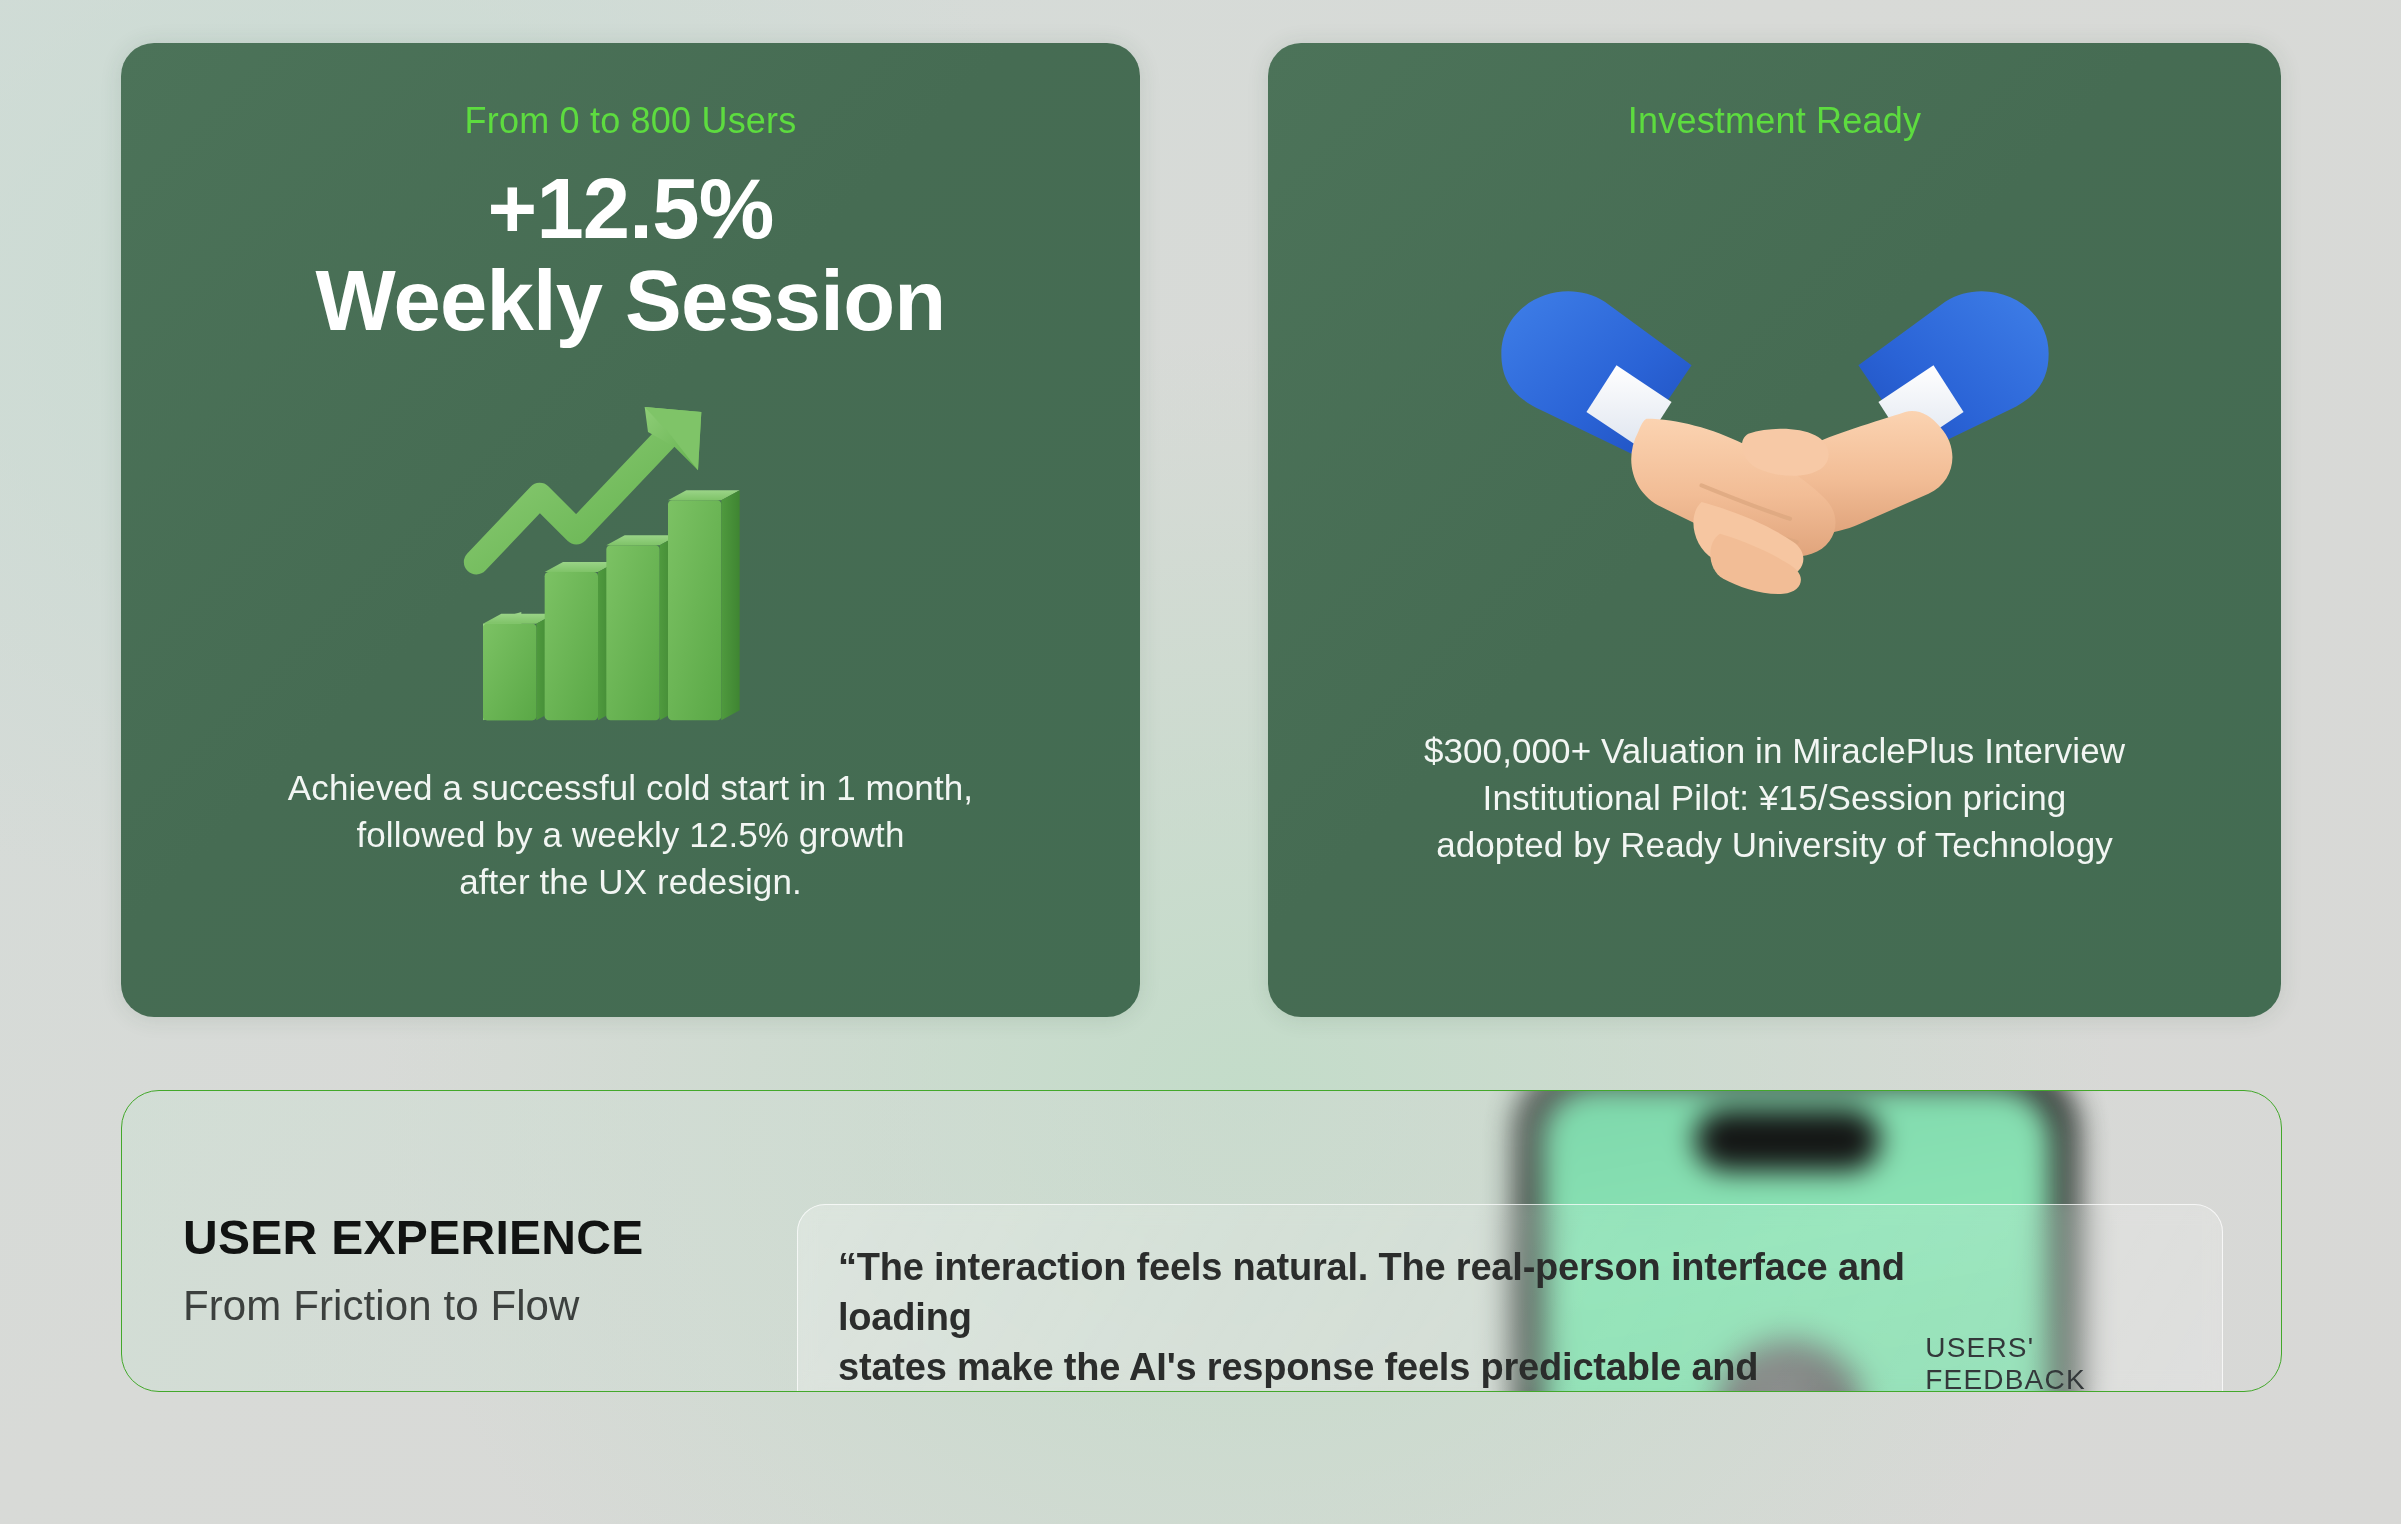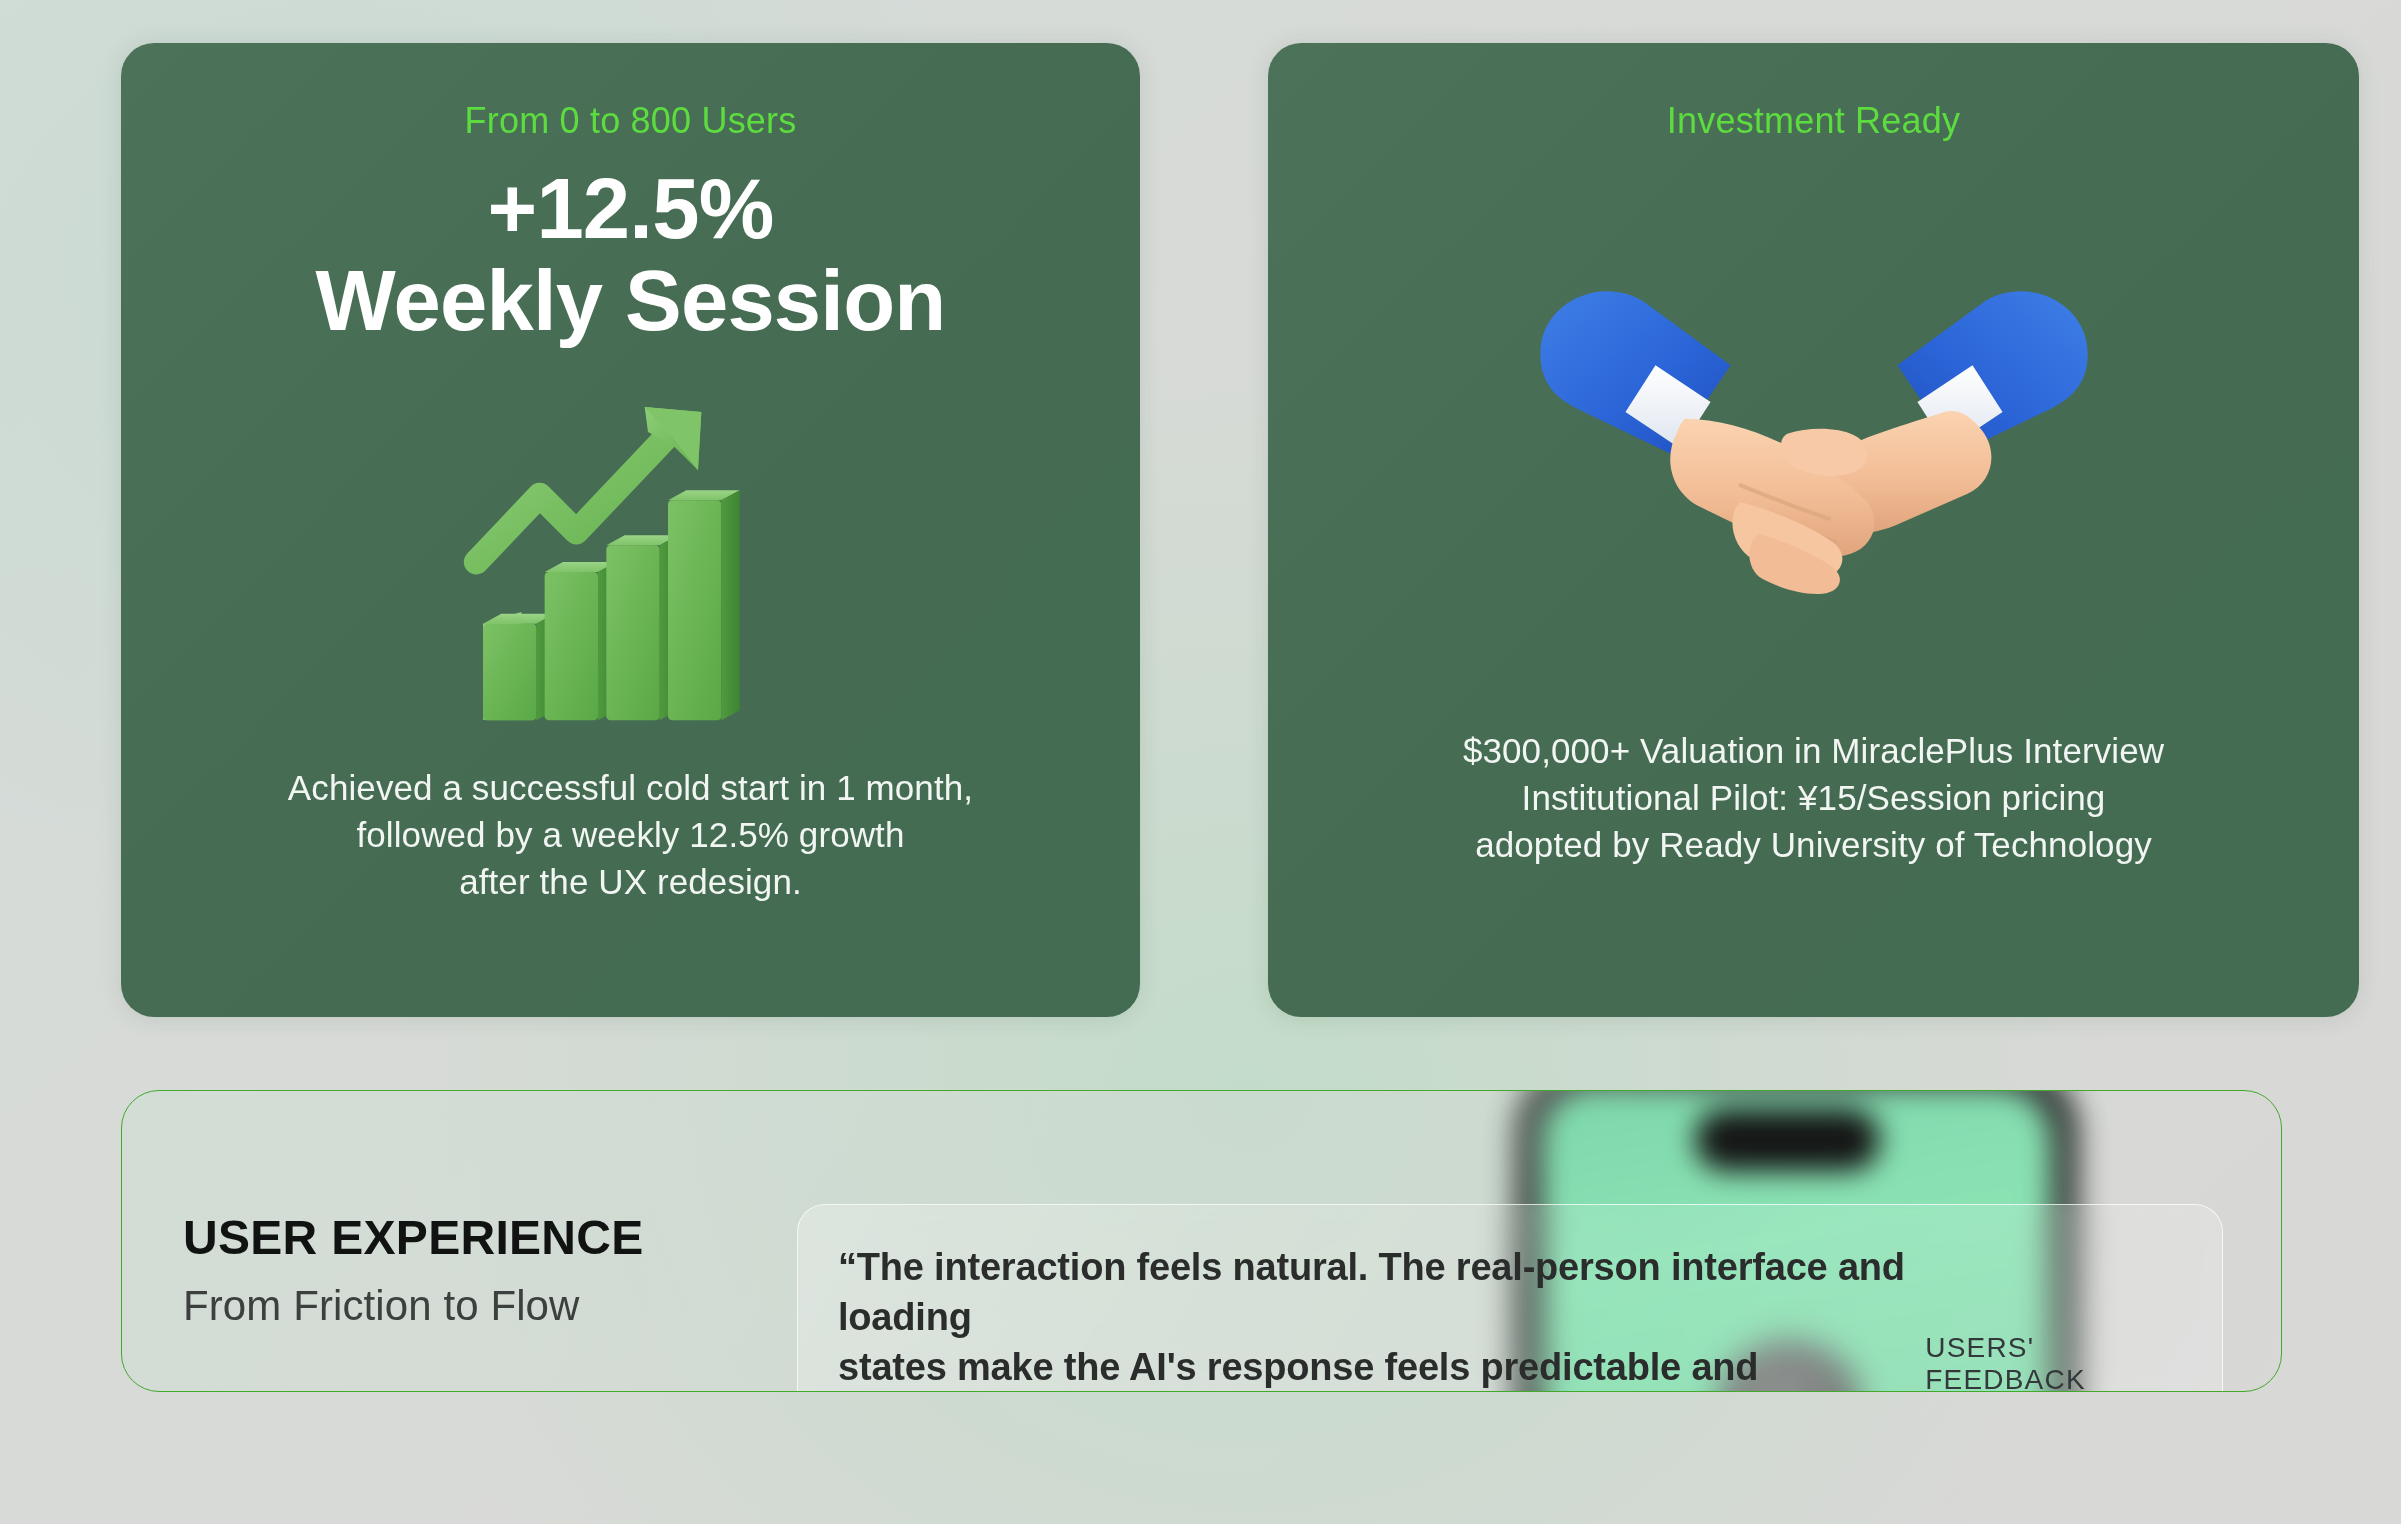--- a/index.html
+++ b/index.html
@@ -47,21 +47,21 @@
     background: linear-gradient(135deg, #4c7359 0%, #466c53 45%, #436c52 100%);
     box-shadow: 0 1.7px 22px rgba(40, 70, 50, 0.12);
     display: flex;
     flex-direction: column;
     align-items: center;
     padding: 58px 33px 66px;
     overflow: hidden;
   }
 
   .metric-card.left  { left: 121px;  width: 1019px; }
-  .metric-card.right { left: 1268px; width: 1091px; }
+  .metric-card.right { left: 1268px; width: 1013px; }
 
   .card-eyebrow {
     font-size: 36px;
     font-weight: 400;
     color: #5ddc3f;
     letter-spacing: 0.2px;
     line-height: 1.1;
     text-align: center;
   }
 

